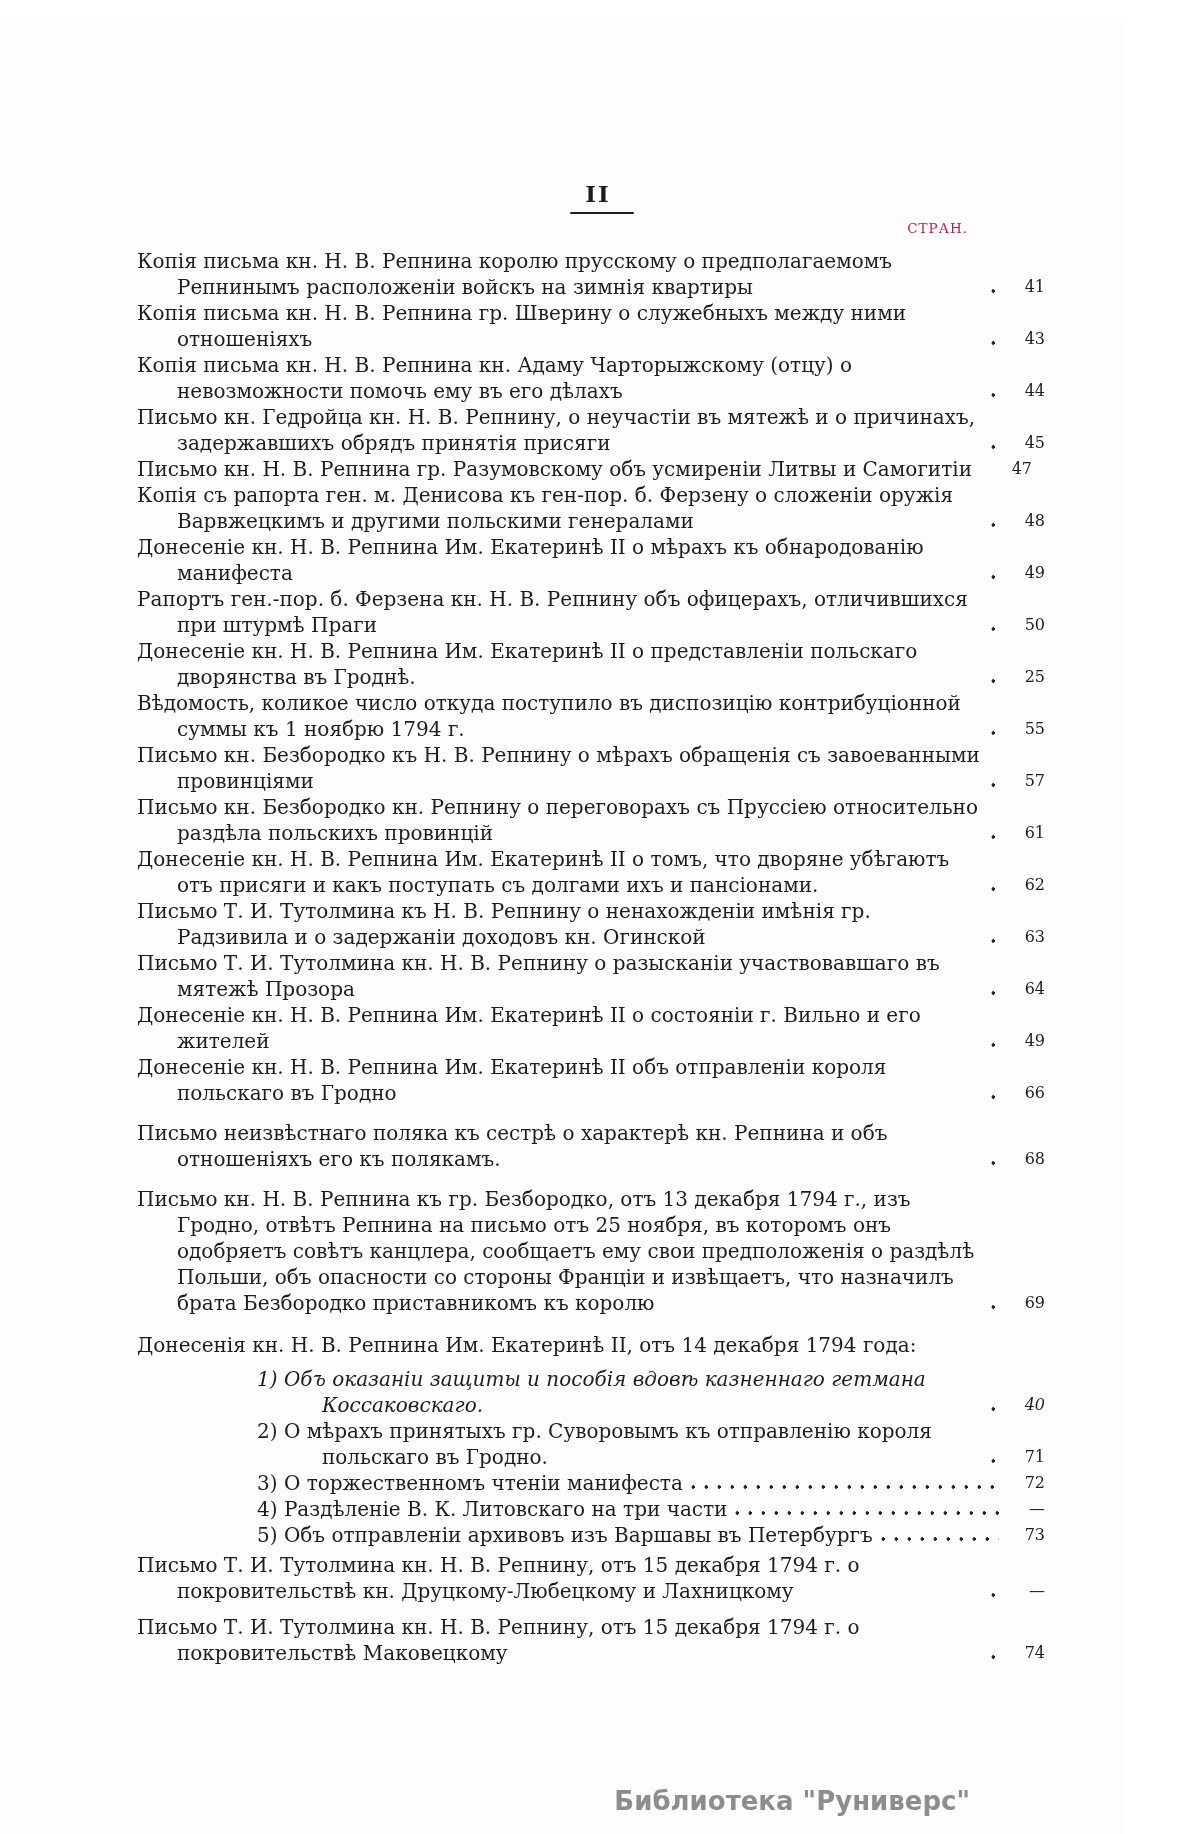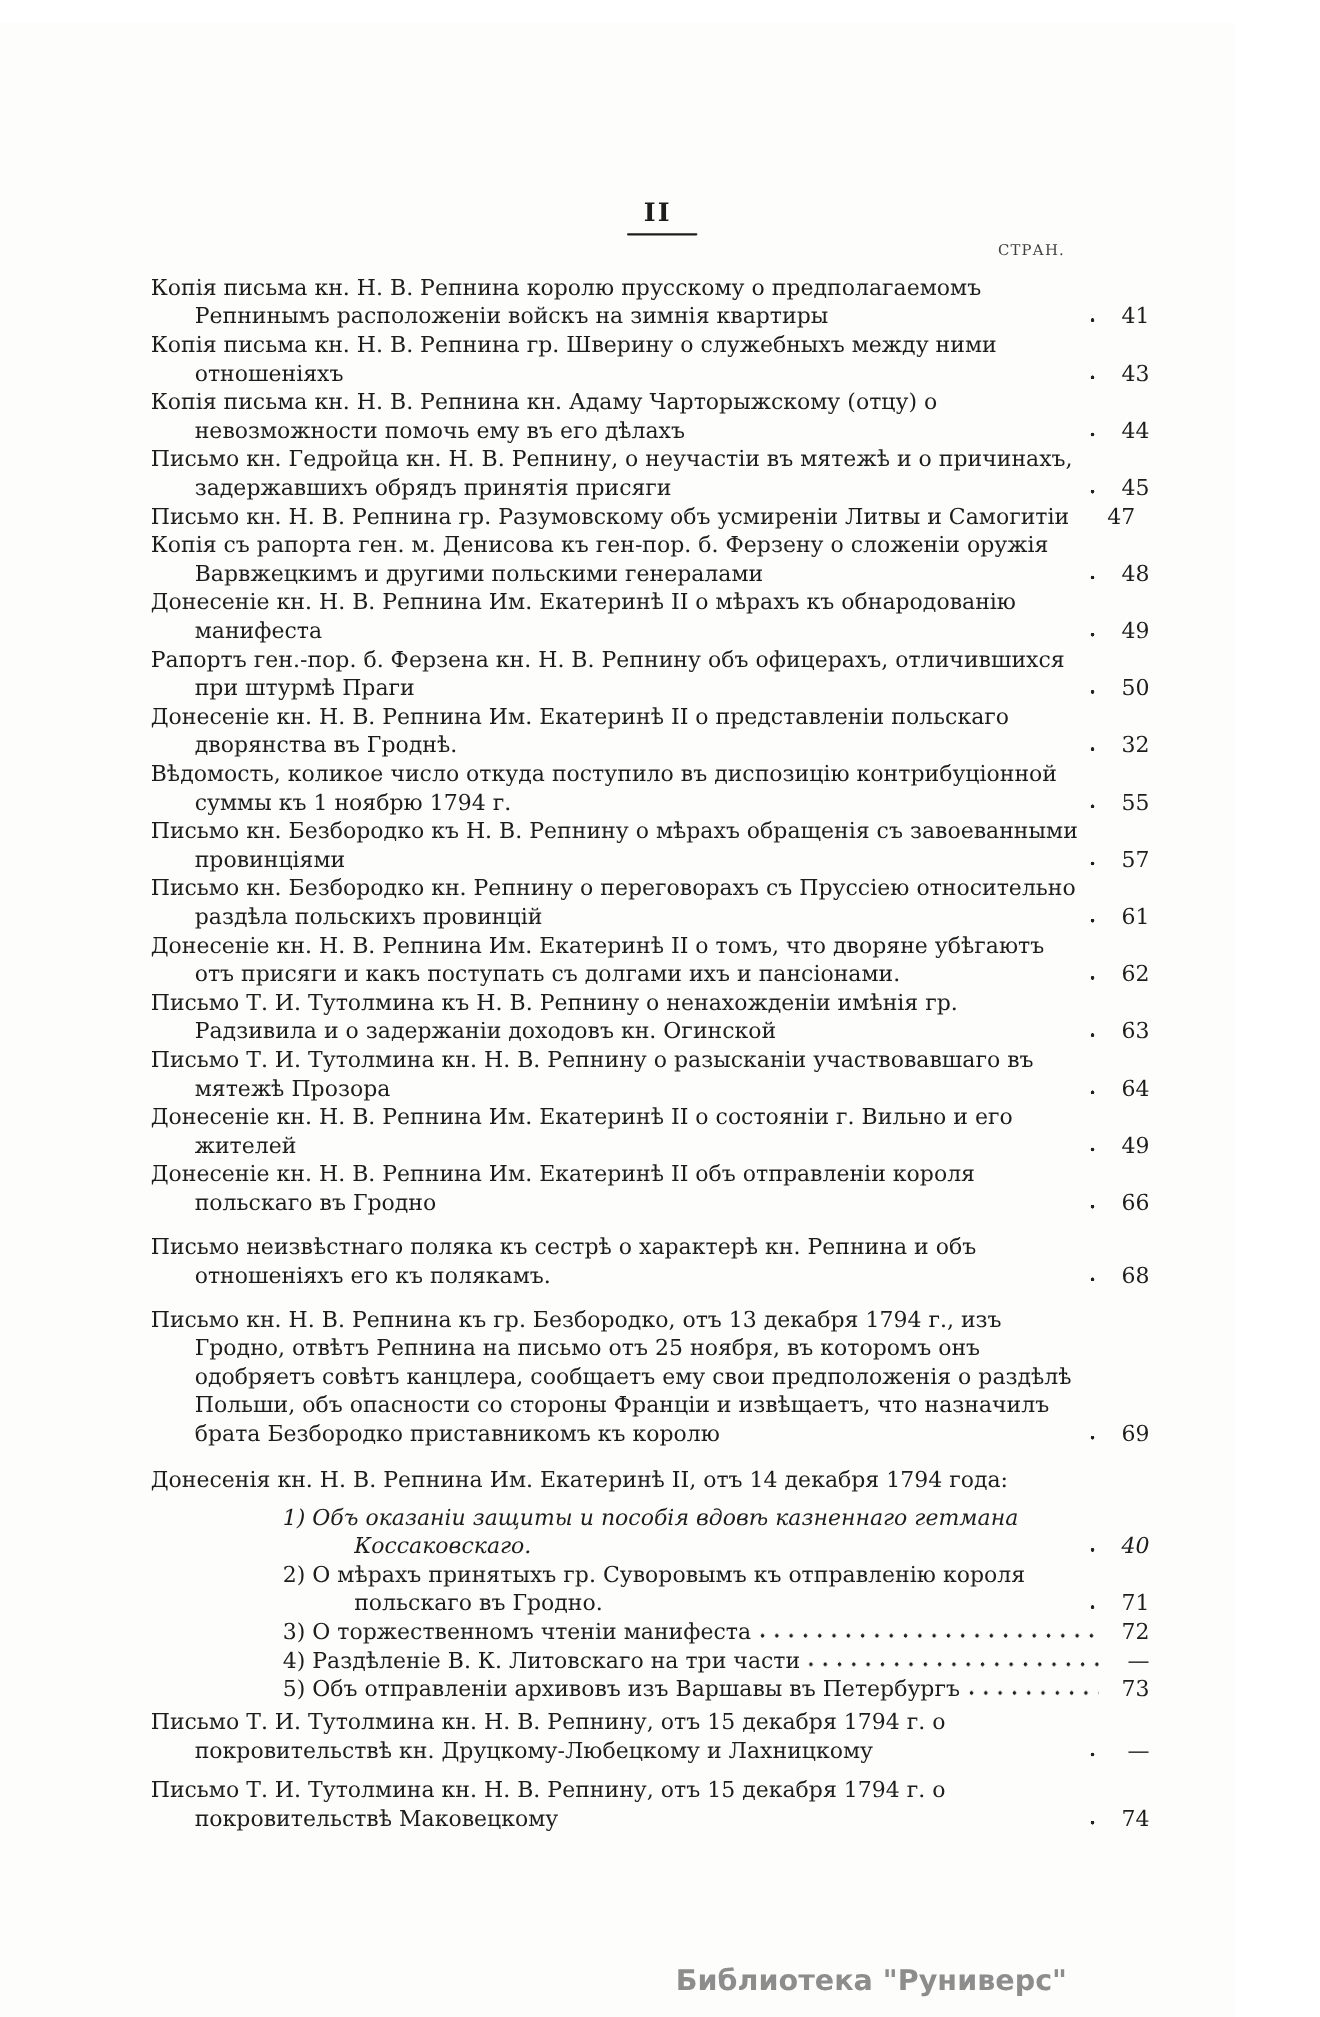--- a/index.html
+++ b/index.html
@@ -31,21 +31,21 @@
     height: 2px;
     background: #1d1d1d;
     border-radius: 1px;
   }
   .col-header {
     position: absolute;
     top: 200px;
     right: 155px;
     font-size: 13.5px;
     letter-spacing: 1px;
-    color: #404040;
+    color: #be185d;
   }
   .content {
     position: absolute;
     left: 137px;
     top: 228px;
     width: 908px;
   }
   .entry {
     display: flex;
     align-items: flex-end;
@@ -69,21 +69,21 @@
     background-image: radial-gradient(circle at 2.2px 2px, #222 1.5px, transparent 1.9px);
     background-size: 13px 4px;
     background-repeat: repeat-x;
     background-position: left bottom;
   }
   .leader.nodots { background: none; flex: 0 1 6px; }
   .page-num {
     flex: 0 0 42px;
     text-align: right;
     white-space: nowrap;
-    font-size: 20px;
+    font-size: 16px;
   }
   .watermark {
     position: absolute;
     top: 1766px;
     right: 153px;
     font-family: "DejaVu Sans", "Liberation Sans", sans-serif;
     font-weight: bold;
     font-size: 26px;
     color: #8d8d8d;
   }
@@ -132,21 +132,21 @@
         <span class="page-num">49</span>
       </div>
       <div class="entry">
         <span class="txt">Рапортъ ген.-пор. б. <b>Ферзена</b> кн. <b>Н. В. Репнину</b> объ офицерахъ, отличившихся при штурмѣ Праги</span>
         <span class="leader"></span>
         <span class="page-num">50</span>
       </div>
       <div class="entry">
         <span class="txt">Донесеніе кн. <b>Н. В. Репнина Им. Екатеринѣ II</b> о представленіи польскаго дворянства въ Гроднѣ.</span>
         <span class="leader"></span>
-        <span class="page-num">32</span>
+        <span class="page-num">25</span>
       </div>
       <div class="entry">
         <span class="txt">Вѣдомость, коликое число откуда поступило въ диспозицію контрибуціонной суммы къ 1 ноябрю 1794 г.</span>
         <span class="leader"></span>
         <span class="page-num">55</span>
       </div>
       <div class="entry">
         <span class="txt">Письмо кн. <b>Безбородко</b> къ <b>Н. В. Репнину</b> о мѣрахъ обращенія съ завоеванными провинціями</span>
         <span class="leader"></span>
         <span class="page-num">57</span>

